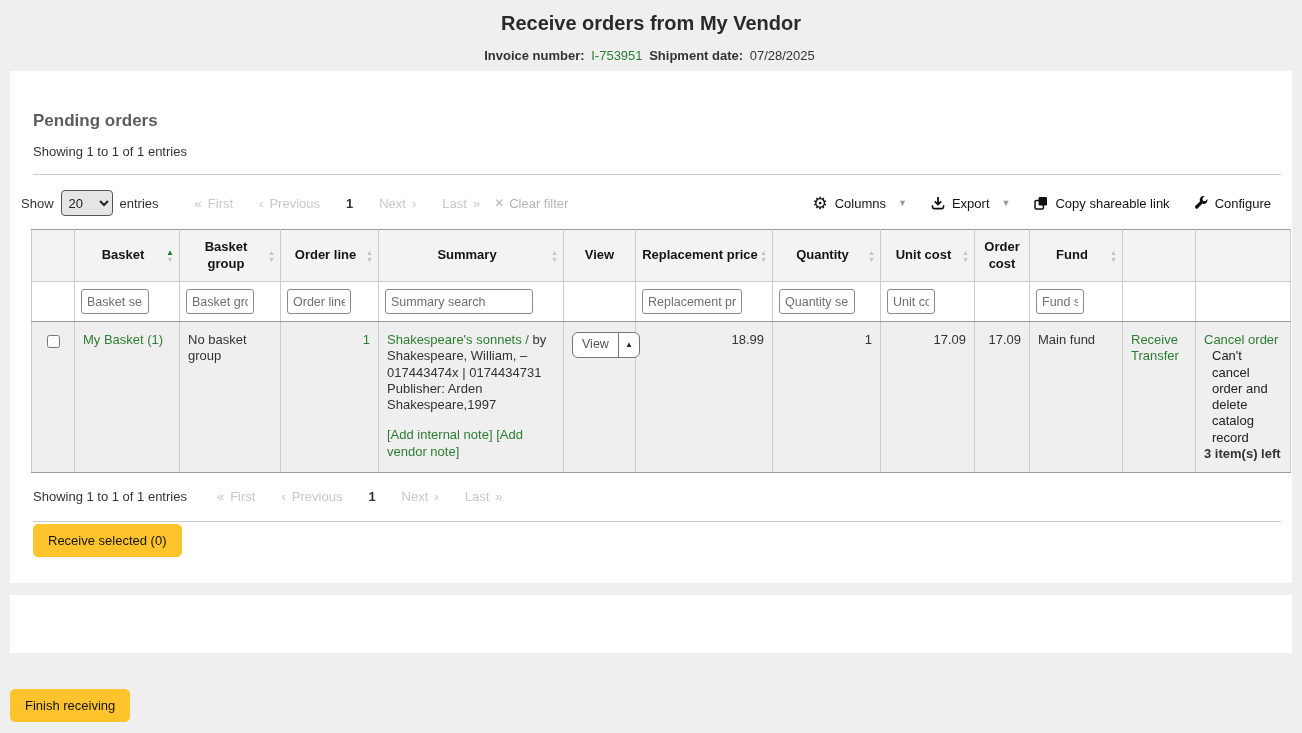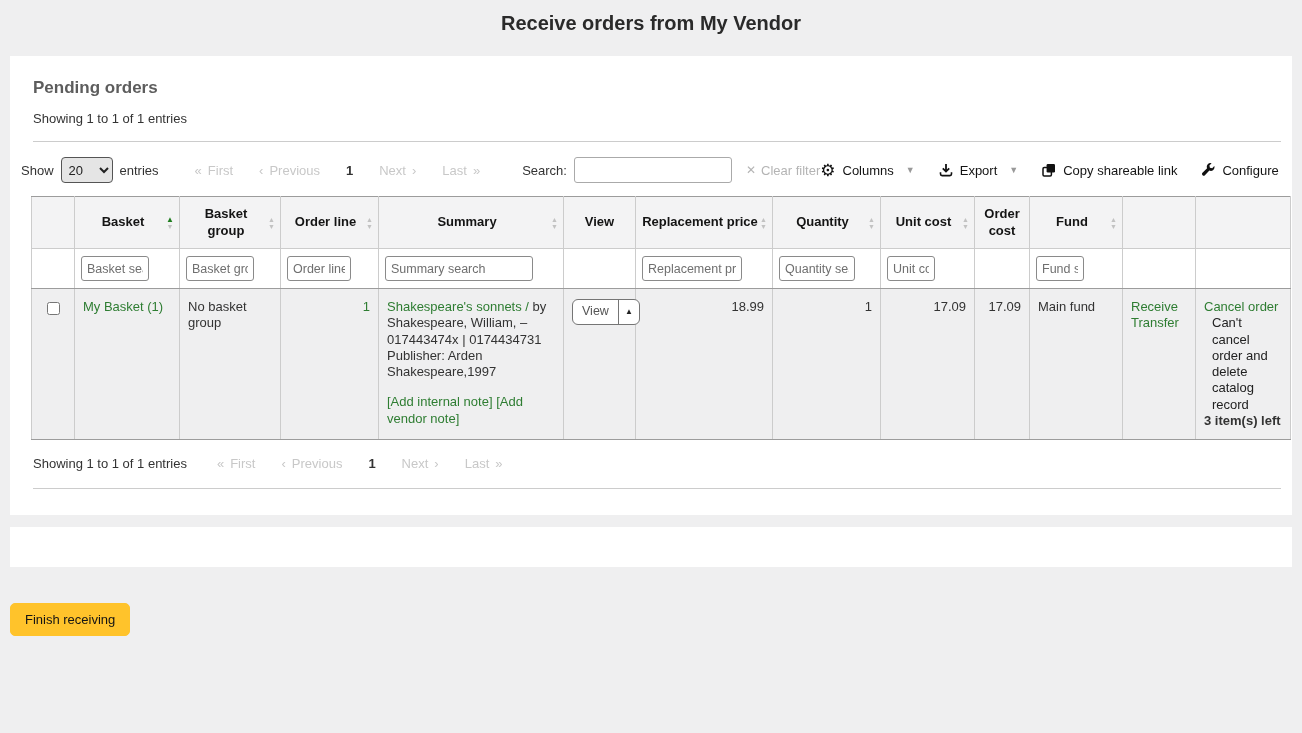--- a/index.html
+++ b/index.html
@@ -13,21 +13,21 @@
     width:1302px;
   }
   a.green { color:#2e7d32; text-decoration:none; cursor:pointer; }
   .b { font-weight:bold; }
 
   .page-header { padding:12px 14px 8px;text-align:center; }
   h1 { font-size:20px; margin:0 0 13px; color:#2a2a2a; }
   .invoice-line { font-size:13px; color:#333; }
   .invoice-line > * { margin-right:3px; }
 
-  .panel { background:#fff; margin:0 10px 12px; padding:18px 11px 26px; }
+  .panel { background:#fff; margin:0 10px 12px; padding:36px 11px 26px; }
   h2 { font-size:17px; color:#5d5d5d; margin:4px 0 13px 12px; }
   .entries-info { margin:0 0 15px 12px; color:#333; }
   hr.rule { border:none; border-top:1px solid #ccc; margin:0 0 0 12px; }
 
   .controls-row { display:flex; align-items:center; margin:15px 0 13px; }
   .length { display:inline-flex; align-items:center; }
   .length select {
     margin:0 7px; padding:2px 3px; border:1px solid #555; border-radius:4px;
     font-size:13px; font-family:inherit; background:#e5e5e5; color:#222; width:52px; height:26px;
   }
@@ -83,20 +83,26 @@
   .already-msg { margin:0 0 0 12px; color:#333; }
   .btn-finish { margin:24px 0 0 10px; }
 </style>
 </head>
 <body>
 
 
 
 <div class="page-header">
   <h1>Receive orders from My Vendor</h1>
+  <div class="invoice-line">
+    <span class="b">Invoice number:</span>
+    <a class="green">I-753951</a>
+    <span class="b">Shipment date:</span>
+    <span>07/28/2025</span>
+  </div>
 </div>
 
 <div class="panel">
   <h2>Pending orders</h2>
   <div class="entries-info">Showing 1 to 1 of 1 entries</div>
   <hr class="rule">
 
   <div class="controls-row">
     <div class="length">
       <span>Show</span>
@@ -119,24 +125,20 @@
       <span class="pg">
           <span>Next</span>
           <span class="chev">›</span>
         </span>
       <span class="pg">
           <span>Last</span>
           <span class="chev">»</span>
         </span>
     </div>
 
-    <label class="search">
-      <span>Search:</span>
-      <input type="text" style="">
-    </label>
 
     <span class="clear">
       <span class="x">✕</span>
       <span>Clear filter</span>
     </span>
 
     <div class="toolbar">
       <span class="tb">
         <span class="gear">⚙</span>
         <span>Columns</span>
@@ -299,20 +301,21 @@
           <span class="chev">›</span>
         </span>
       <span class="pg">
           <span>Last</span>
           <span class="chev">»</span>
         </span>
     </div>
   </div>
   <hr class="rule">
 
+  <button class="btn-yellow btn-receive">Receive selected (0)</button>
 </div>
 
 <div class="panel already">
 </div>
 
 <button class="btn-yellow btn-finish">Finish receiving</button>
 
 
 
 

